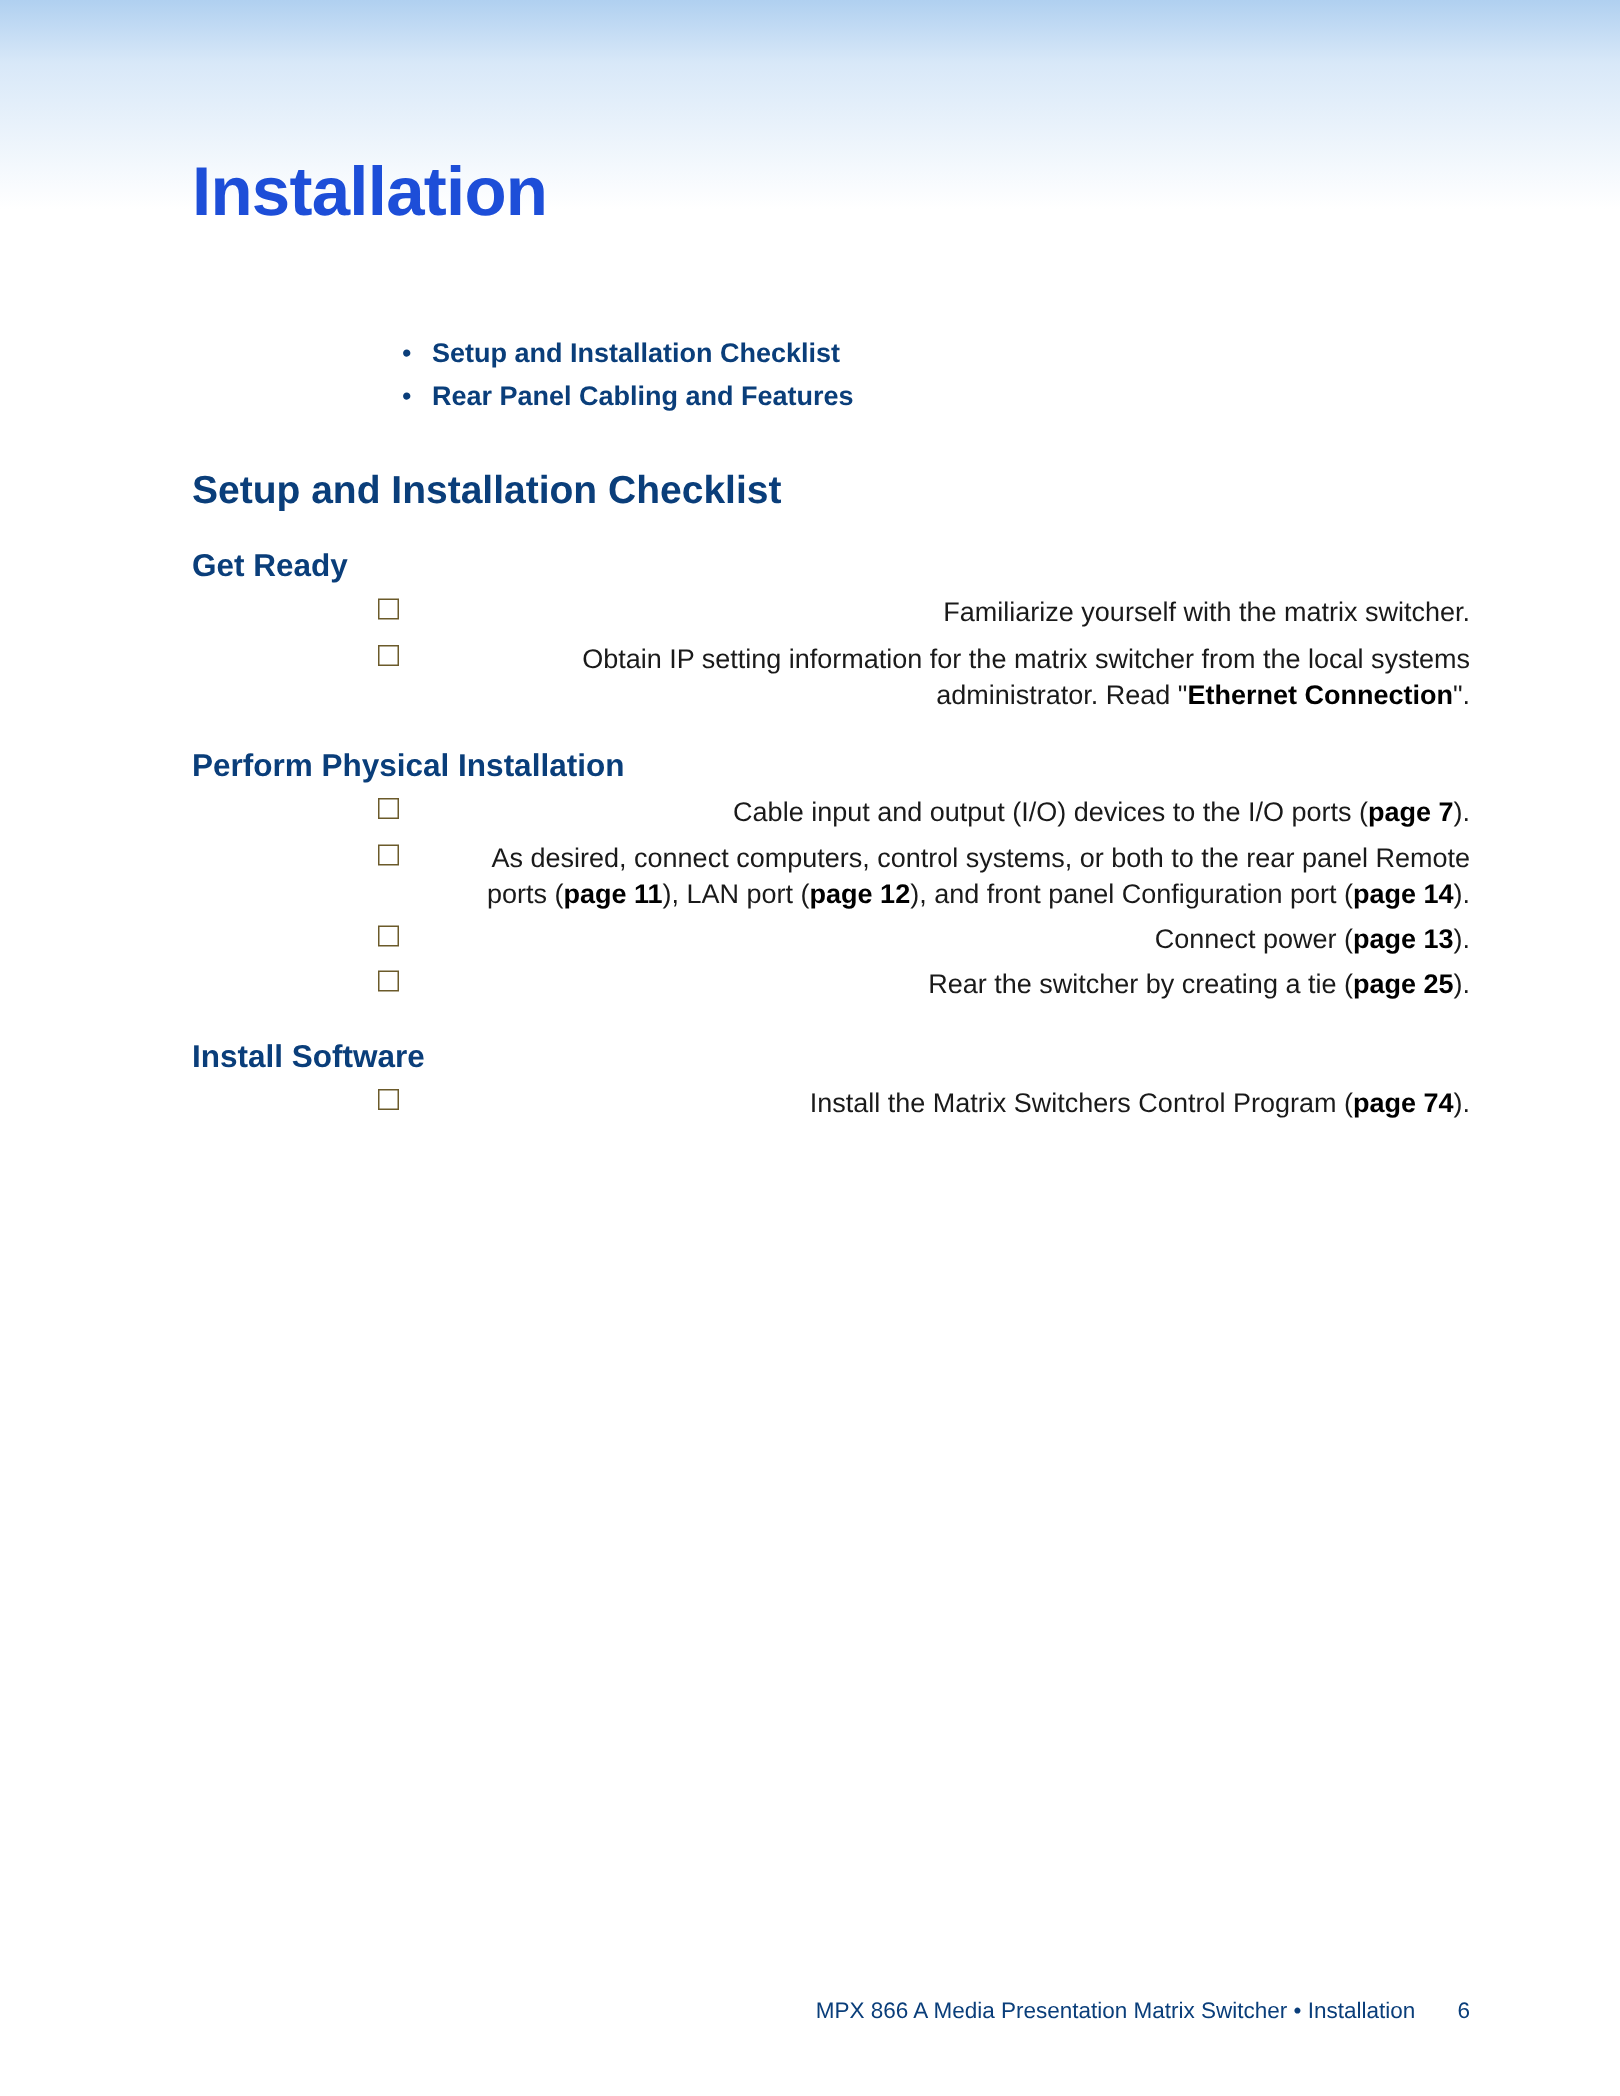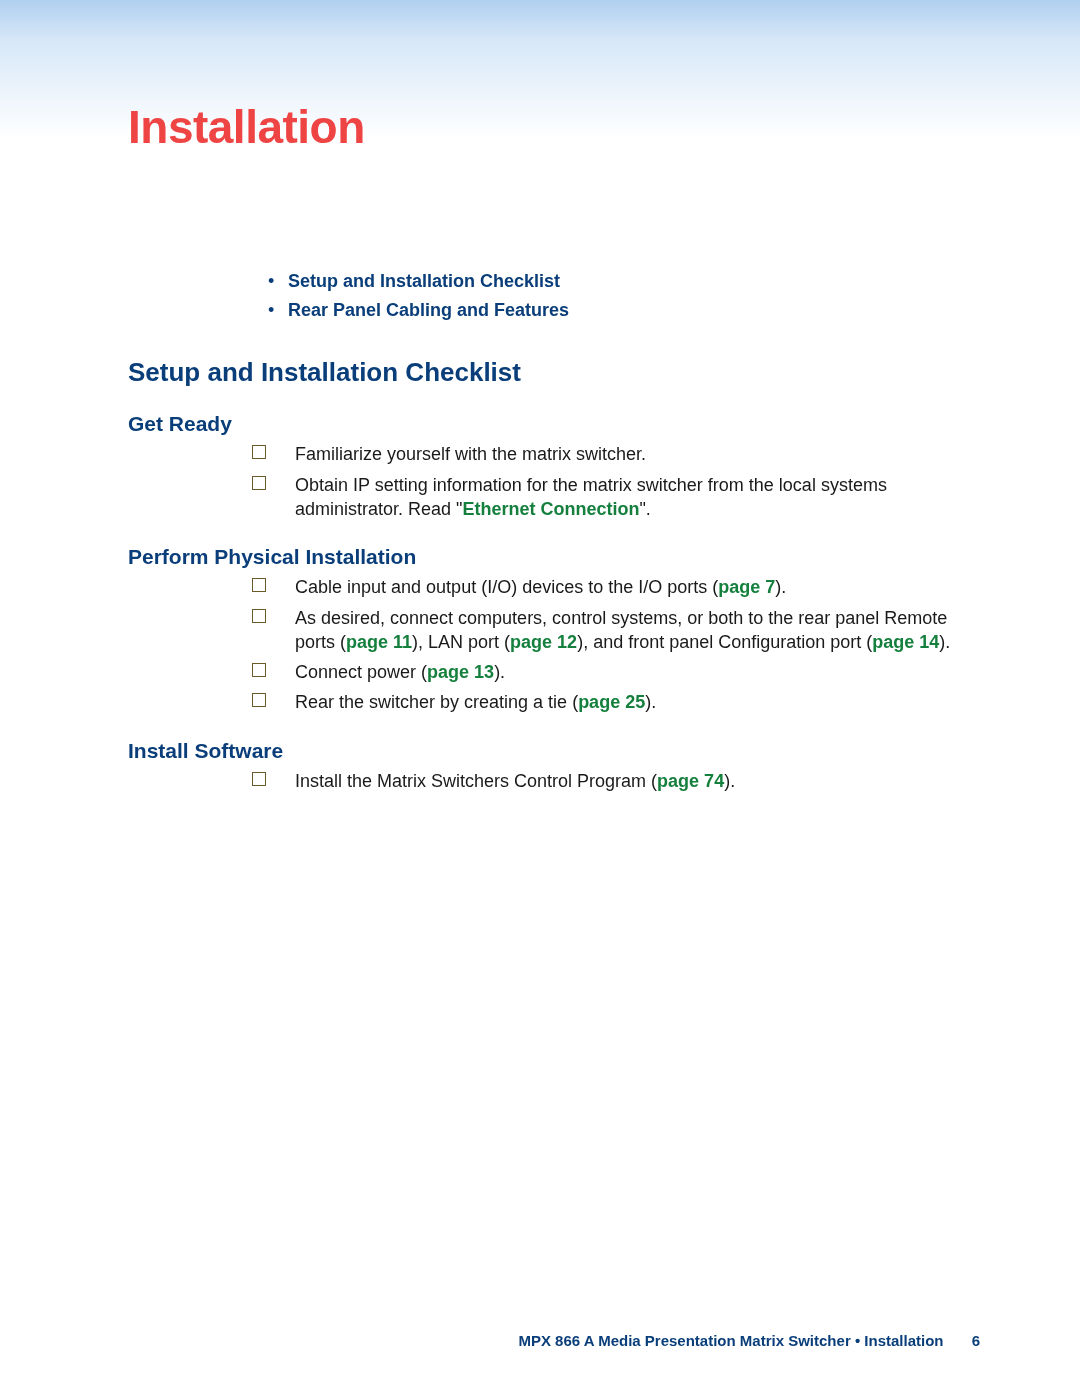--- a/index.html
+++ b/index.html
@@ -10,22 +10,22 @@
       font-family: Arial, Helvetica, sans-serif;
       position: relative;
       color: #1a1a1a;
     }
     .page {
       padding: 100px 100px 0 128px;
     }
     .h1 {
       font-size: 46px;
       font-weight: bold;
-      color: #ef4444;
-      margin-bottom: 115px;
+      color: #1d4ed8;
+      margin-bottom: 69px;
       letter-spacing: -0.5px;
     }
     .intro-block {
       margin-left: 120px;
       font-size: 18px;
       line-height: 1.4;
     }
     .intro-text {
       margin-bottom: 8px;
     }
@@ -68,42 +68,43 @@
     .checklist {
       list-style: none;
       margin-left: 124px;
     }
     .check-item {
       position: relative;
       padding-left: 43px;
       margin-bottom: 6px;
       font-size: 18px;
       line-height: 1.35;
+      text-align: right;
     }
     .checkbox {
       position: absolute;
       left: 0;
       top: 3px;
       width: 14px;
       height: 14px;
       border: 1.5px solid #6b5a2a;
       background: #fff;
     }
     .link {
-      color: #15803d;
+      color: #000000;
       font-weight: bold;
       text-decoration: none;
     }
     .footer {
       position: absolute;
       bottom: 48px;
       right: 100px;
       font-size: 15px;
       color: #0a3e7a;
-      font-weight: bold;
+      font-weight: normal;
       margin-left: 31px;
     }
     .footer .pnum {
       margin-left: 24px;
     }
   </style>
 </head>
 <body>
 
 <div class="page">

